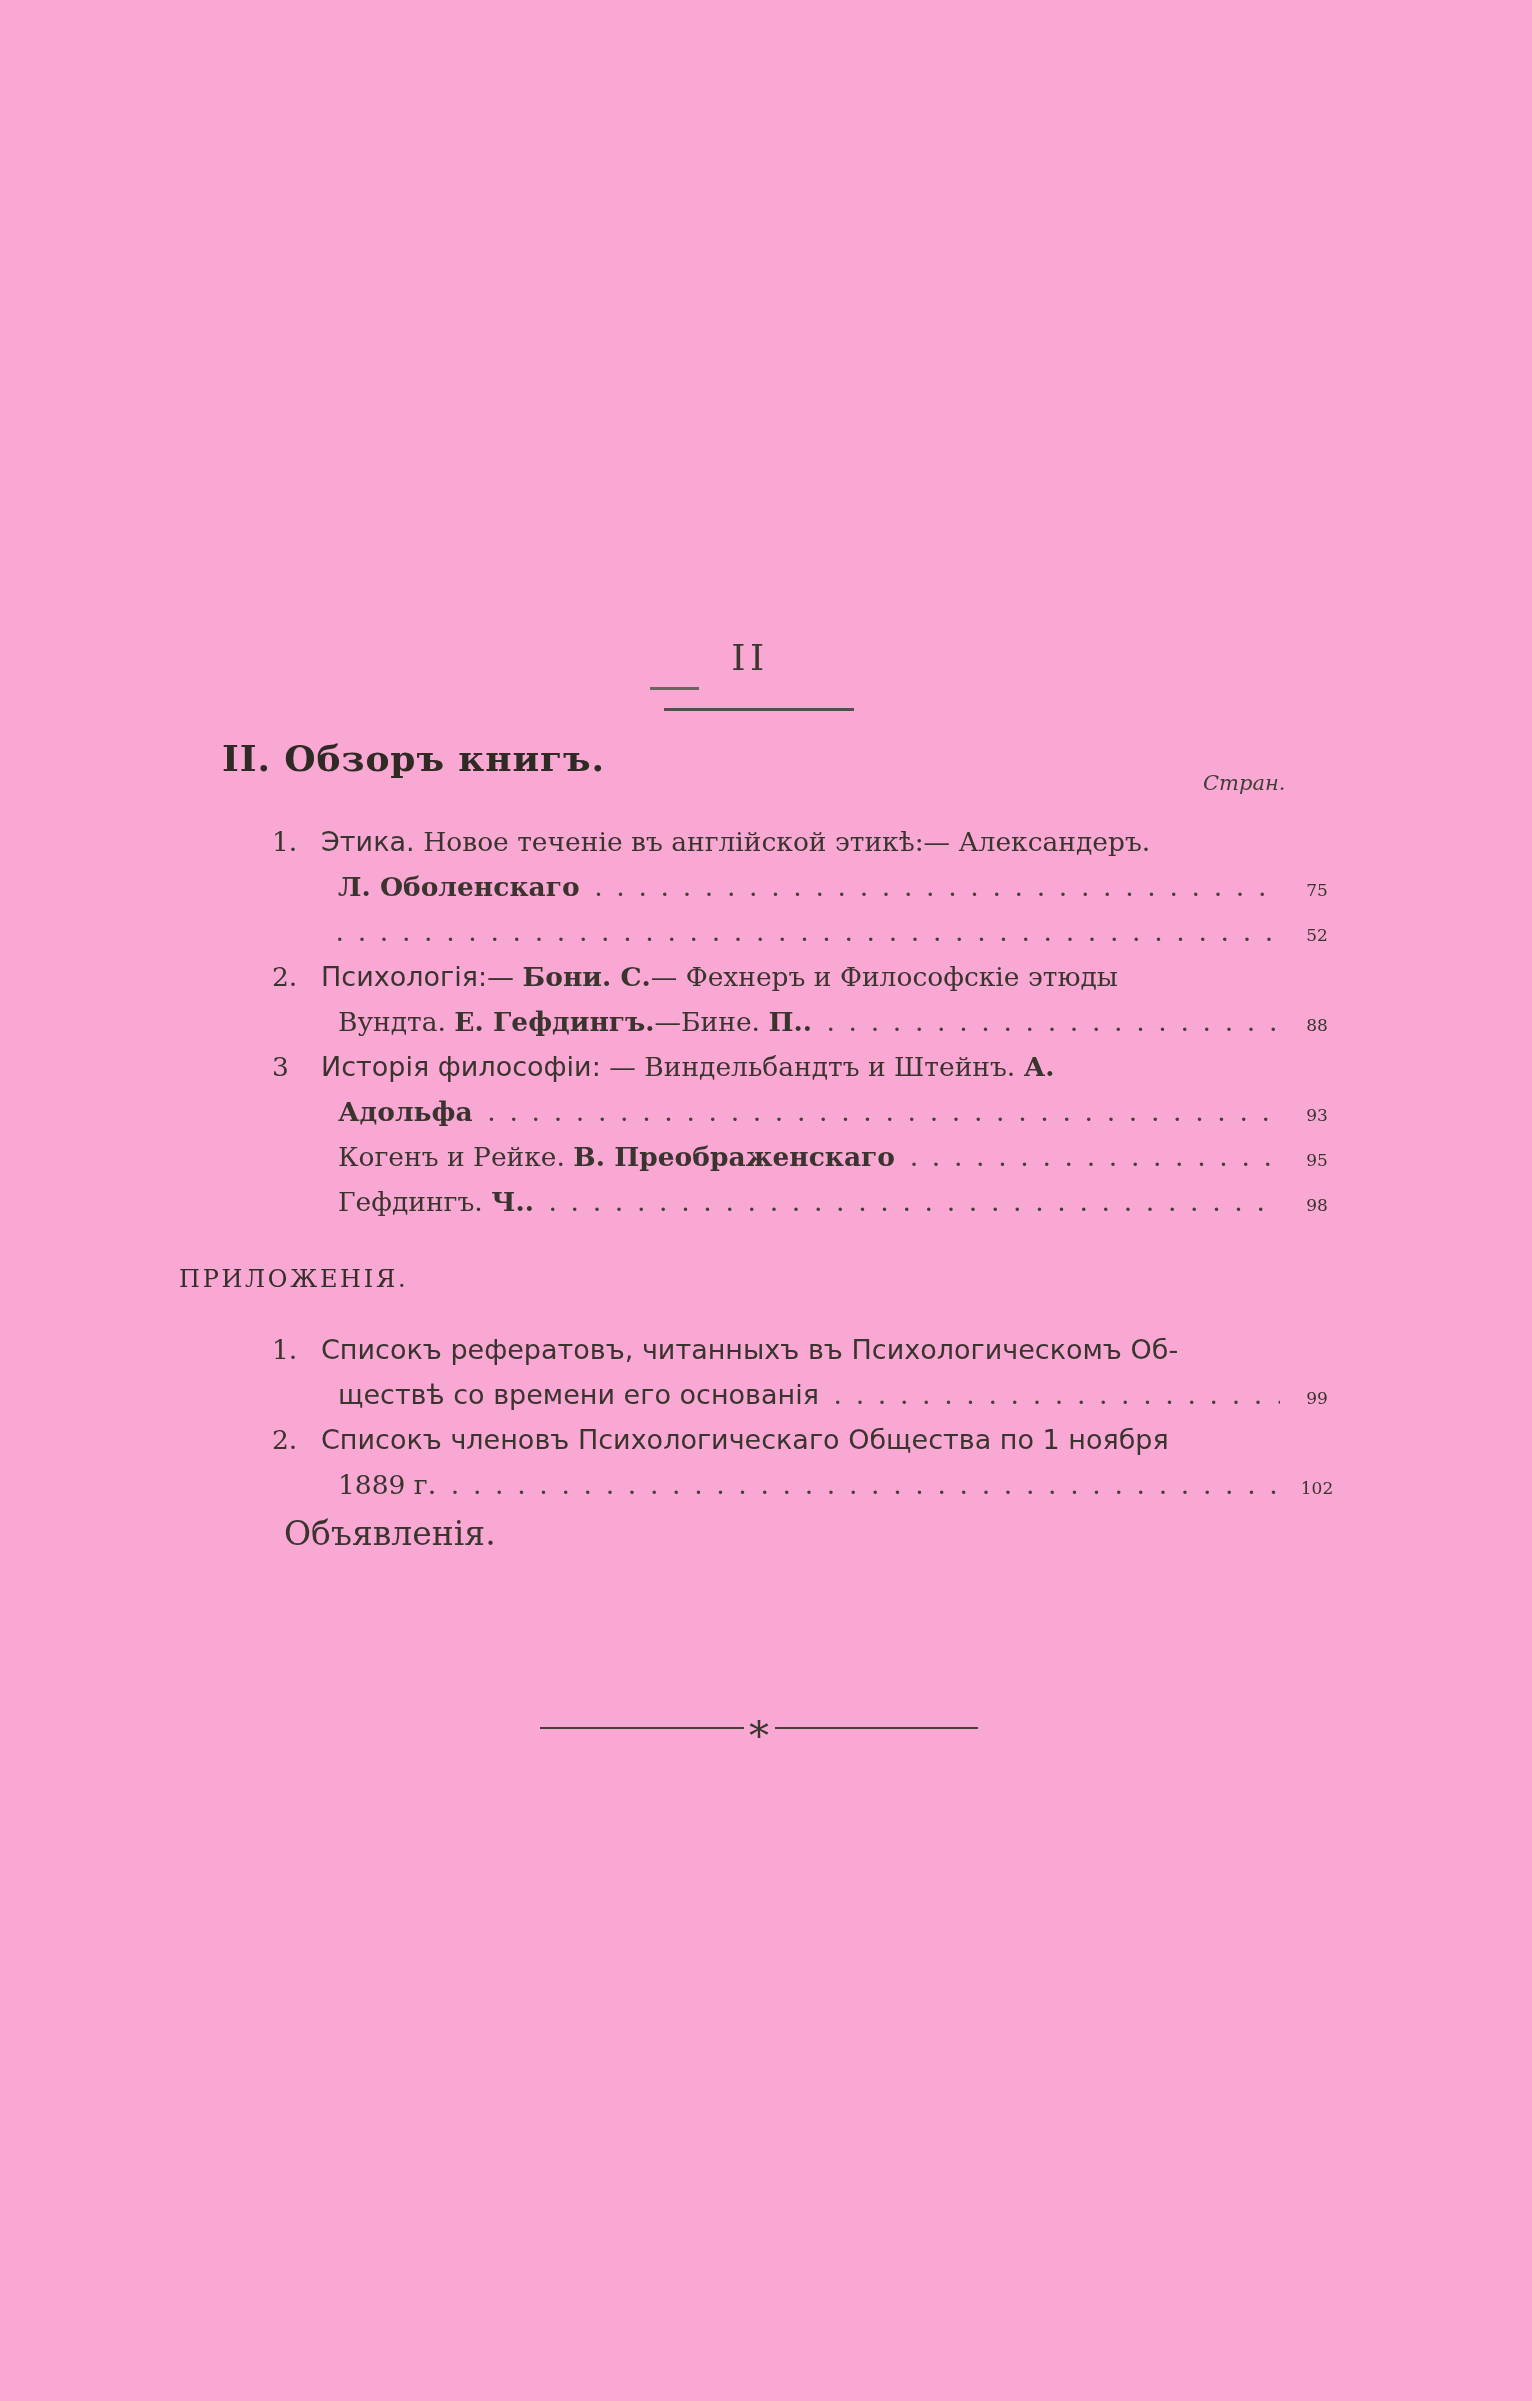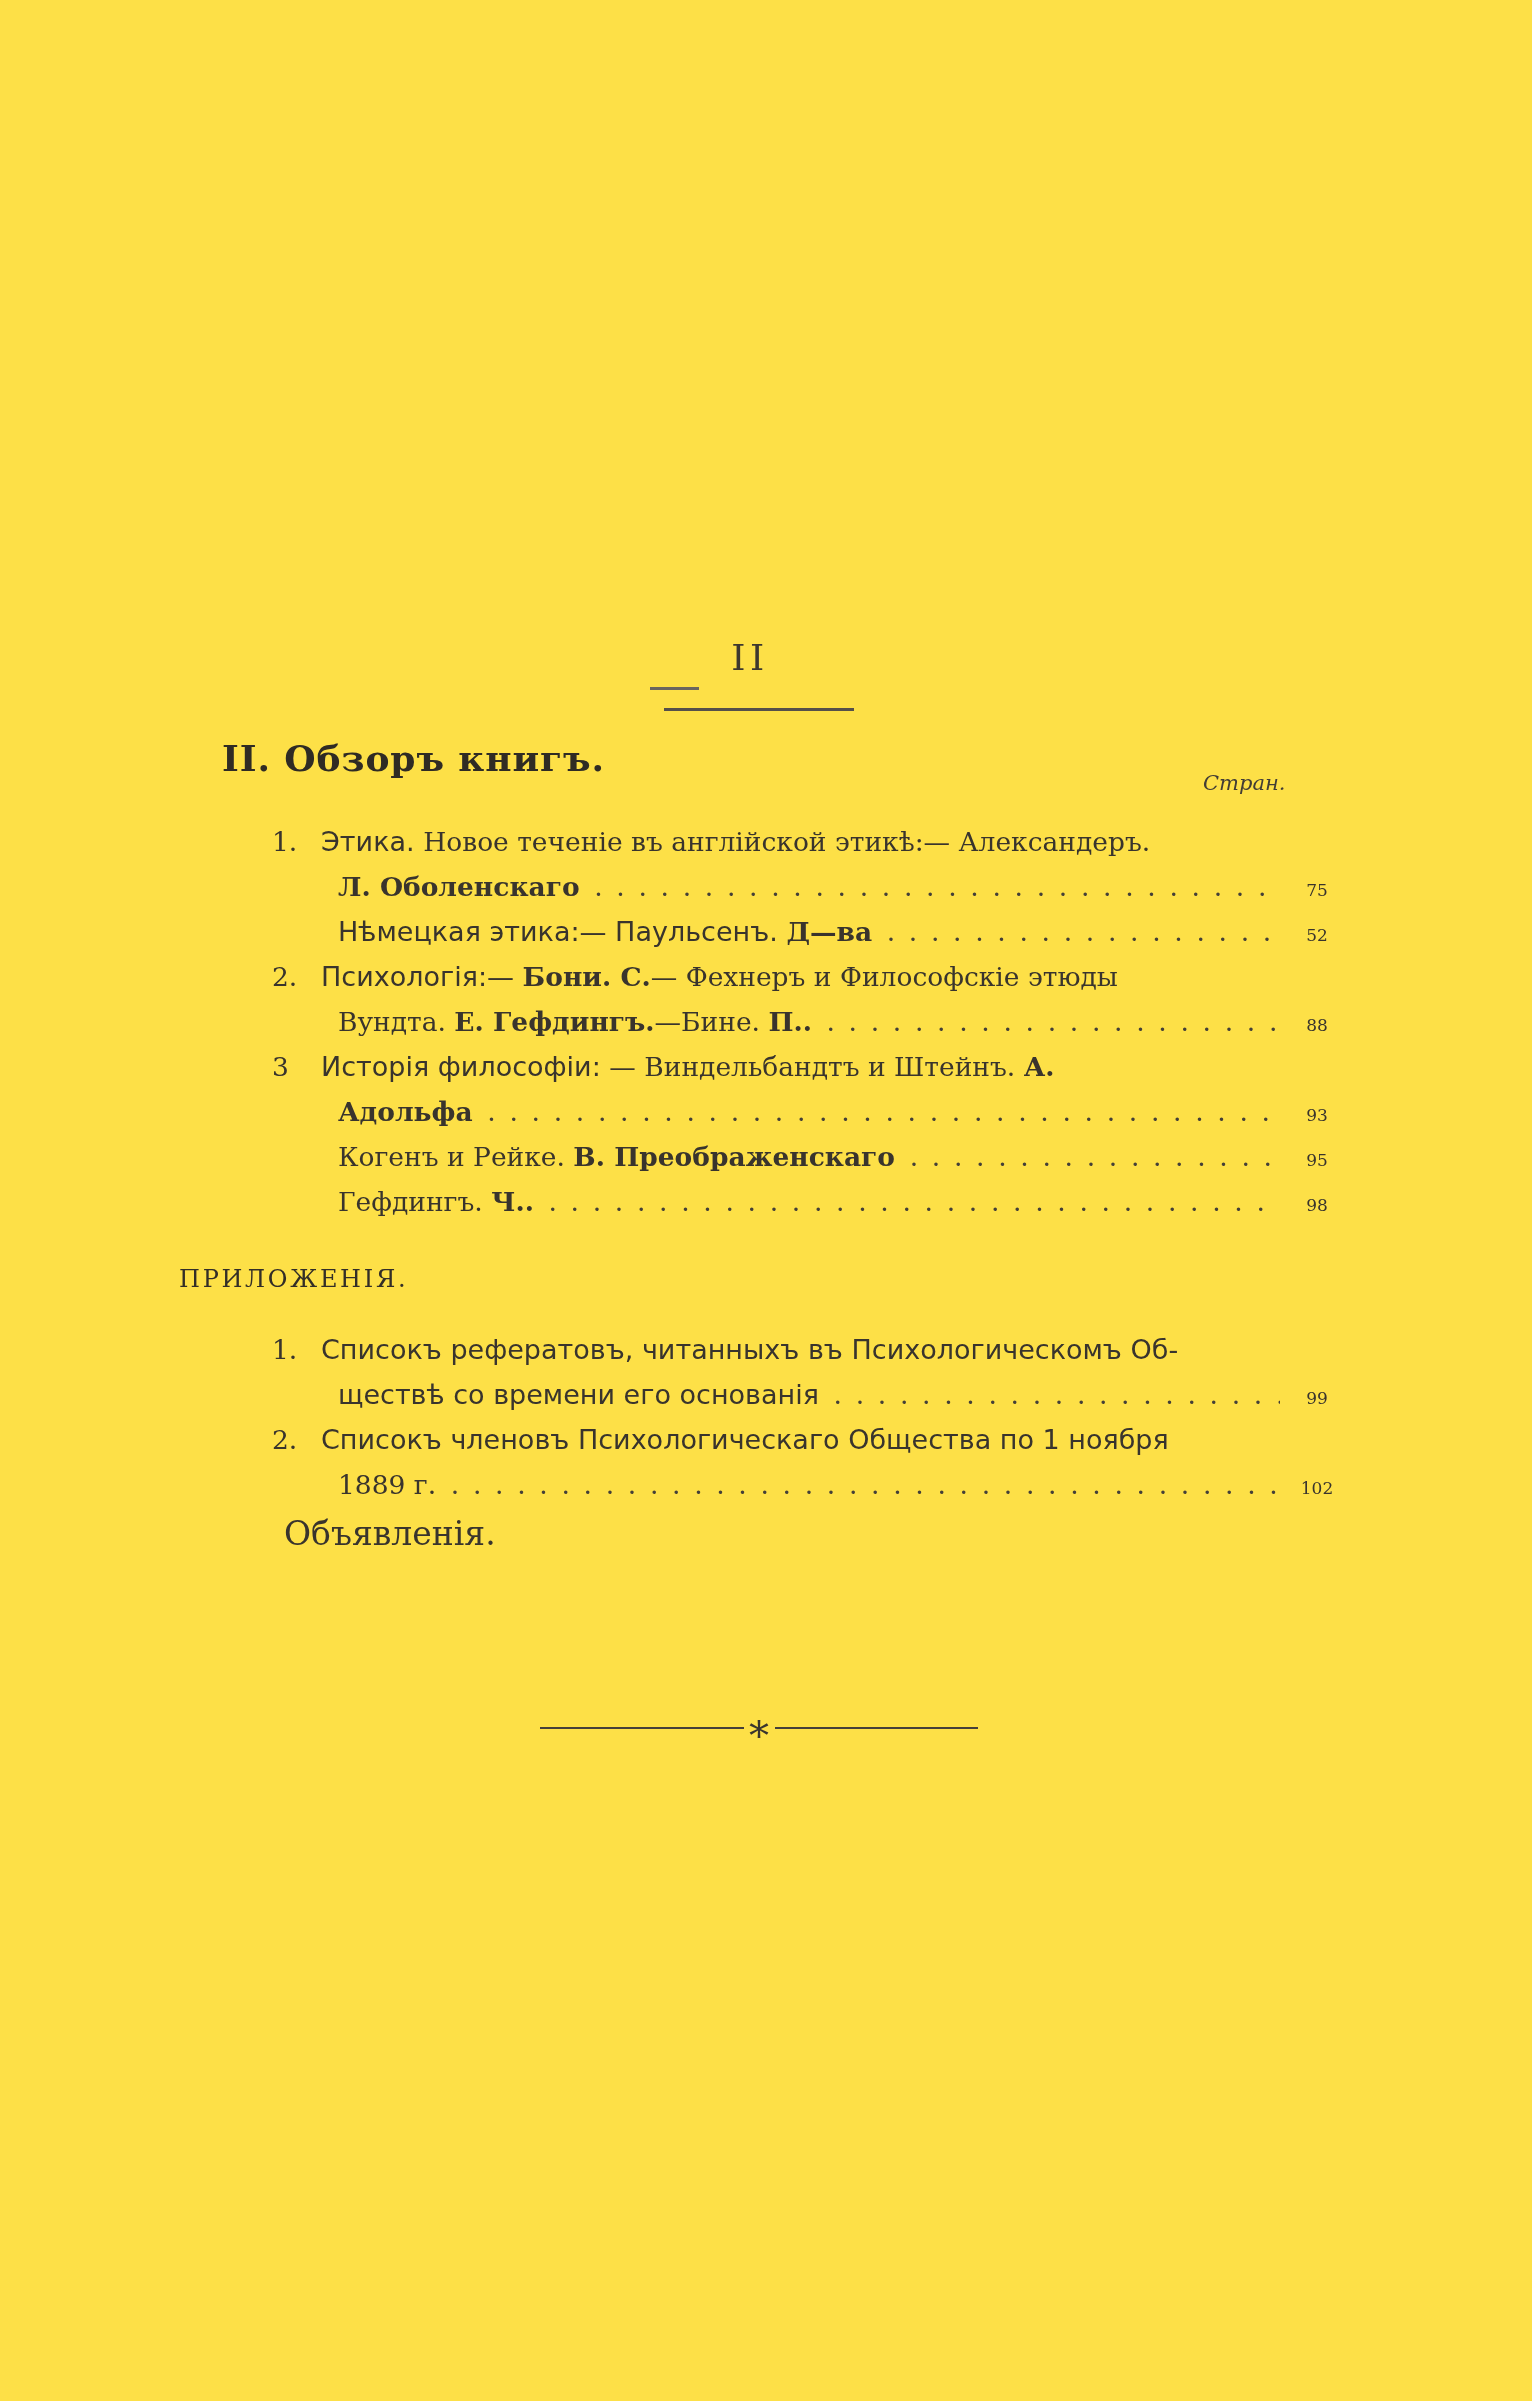--- a/index.html
+++ b/index.html
@@ -3,21 +3,21 @@
 <meta charset="utf-8">
 <style>
   * { margin: 0; padding: 0; box-sizing: border-box; }
   html, body { width: 1533px; height: 2401px; }
   body { background: #ffffff; }
 
   .page {
     position: relative;
     width: 1533px;
     height: 2401px;
-    background: #fde047;
+    background: #f9a8d4;
     color: #39342d;
     font-family: "DejaVu Serif", "Liberation Serif", serif;
     overflow: hidden;
   }
 
   
   .folio {
     position: absolute;
     top: 637px; left: 0; right: 33px;
     text-align: center;
@@ -162,21 +162,20 @@
 
       <div class="toc-line indent">
         <span class="num"></span>
         <span class="text"><span class="b ">Л. Оболенскаго</span></span>
         <span class="dots">..........................................................................................</span>
         <span class="pageno">75</span>
       </div>
 
       <div class="toc-line indent">
         <span class="num"></span>
-        <span class="text"><span class="c">Нѣмецкая этика:— Паульсенъ. </span><span class="b ">Д—ва</span></span>
         <span class="dots">..........................................................................................</span>
         <span class="pageno">52</span>
       </div>
 
       <div class="toc-line">
         <span class="num">2.</span>
         <span class="text"><span class="c">Психологія:— </span><span class="b ">Бони. С.</span><span class="">— Фехнеръ и Философскіе этюды</span></span>
         <span class="dots" style="visibility: hidden;"></span>
         <span class="pageno"></span>
       </div>

